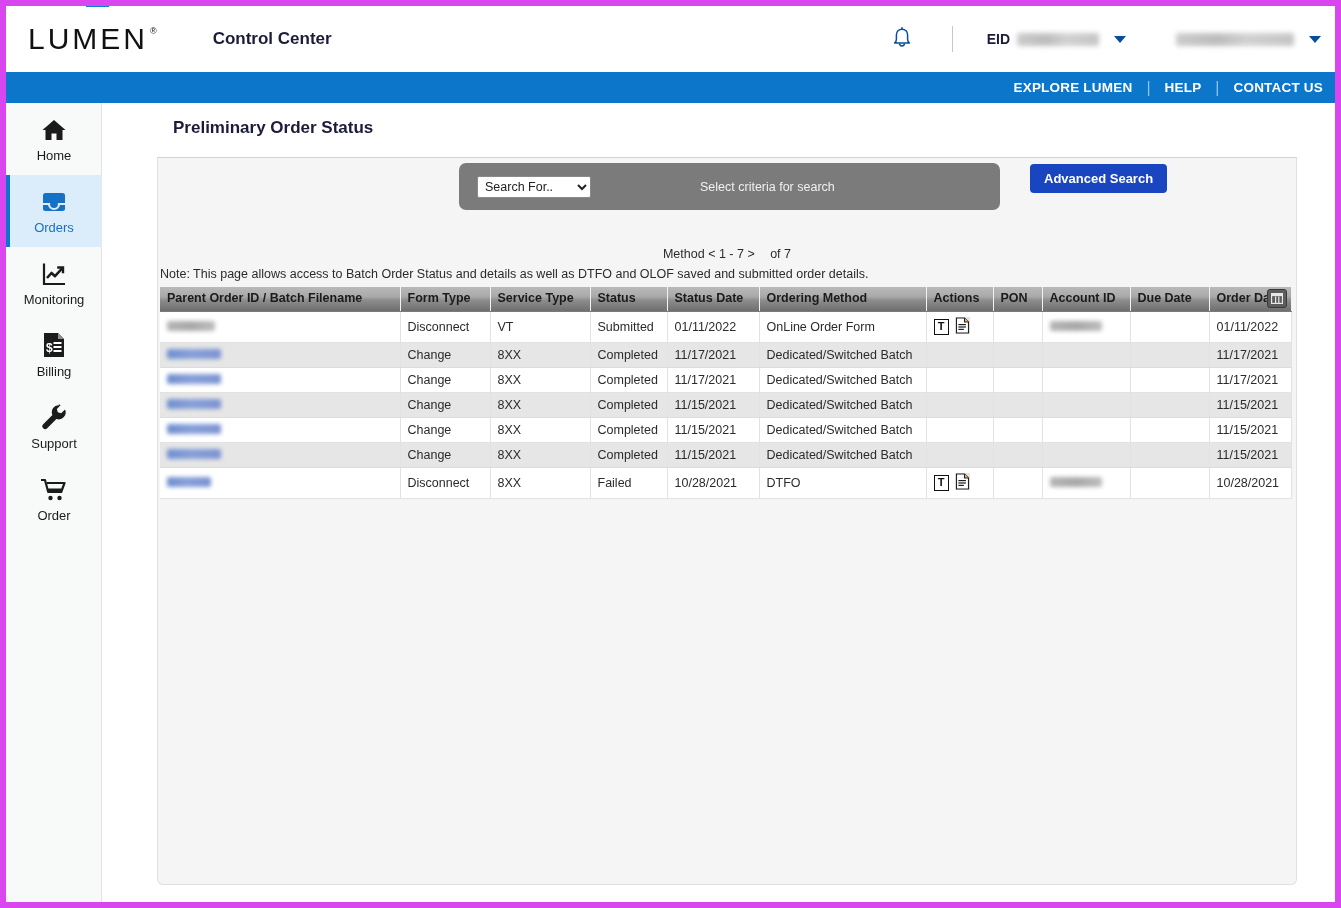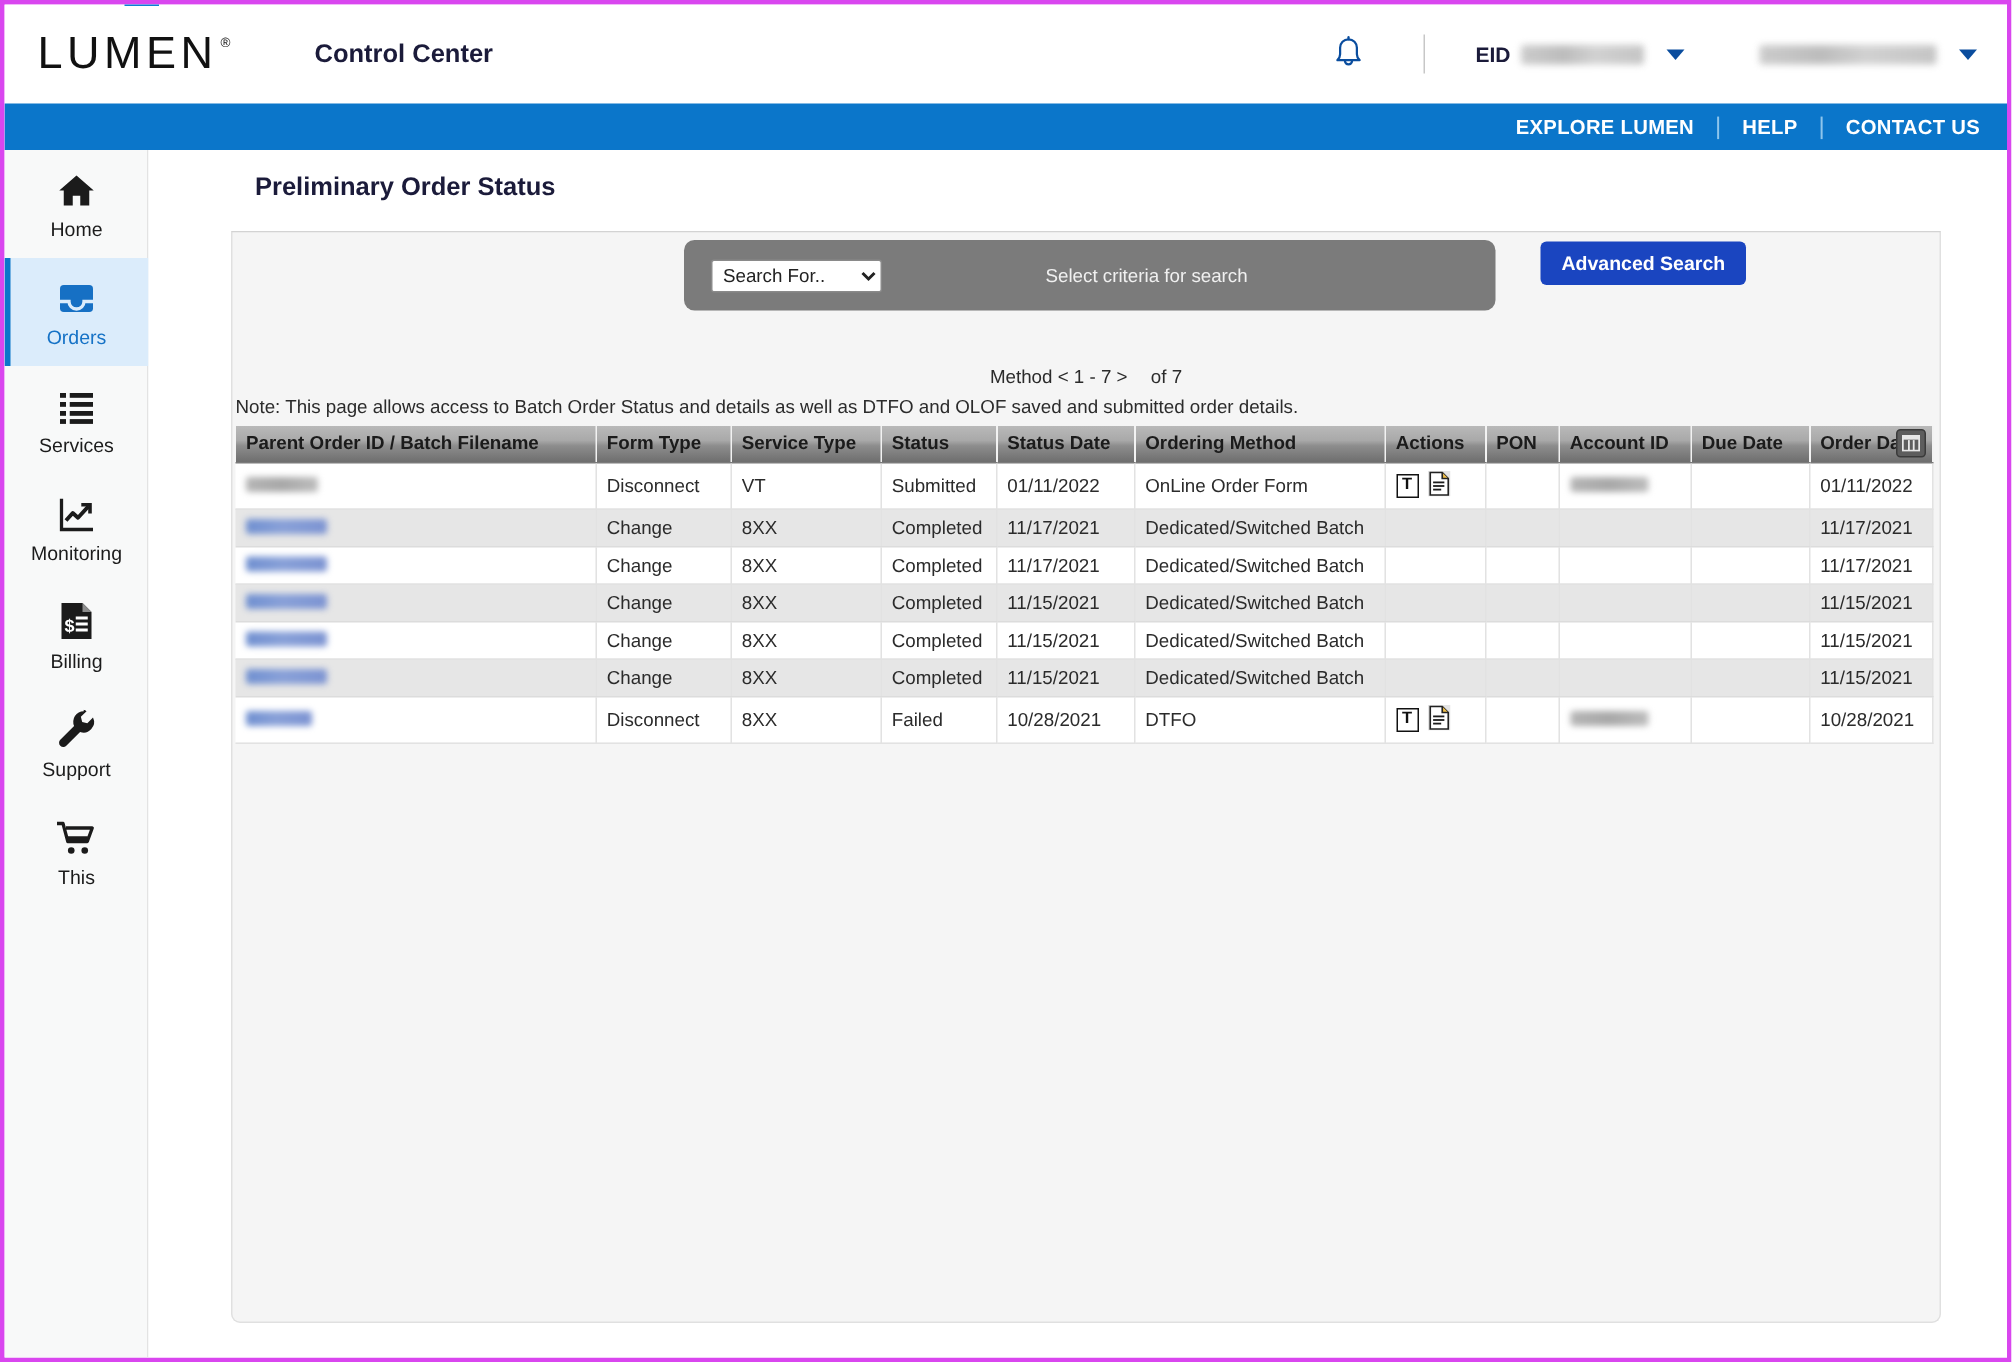--- a/index.html
+++ b/index.html
@@ -7,21 +7,21 @@
   html, body {
     margin: 0; padding: 0;
     width: 1341px; height: 908px;
     background: #ffffff;
     font-family: "Liberation Sans", sans-serif;
     -webkit-font-smoothing: antialiased;
   }
   #page {
     position: relative;
     width: 1341px; height: 908px;
-    border: 3px solid #d946ef;
+    border: 6px solid #d946ef;
     overflow: hidden;
     background: #fff;
   }
 
   
   .topbar {
     position: absolute; left: 0; top: 0;
     width: 1339px; height: 66px;
     background: #ffffff;
     display: flex; align-items: center;
@@ -276,37 +276,20 @@
     <div class="nav-item active">
       <span class="nav-icon">
         <svg width="26" height="24" viewBox="0 0 26 24">
             <rect x="2" y="3" width="22" height="18" rx="2.5" fill="#1670c4"></rect>
             <path d="M2 14h6a5 5 0 0 0 10 0h6" stroke="#dbecfb" stroke-width="2.2" fill="none"></path>
           </svg>
       </span>
       <span class="nav-label">Orders</span>
     </div>
 
-    <div class="nav-item">
-      <span class="nav-icon">
-        <svg width="26" height="22" viewBox="0 0 26 22">
-          <g fill="#1b1b1b">
-            <rect x="2" y="1" width="4" height="3.2"></rect>
-              <rect x="8.5" y="1" width="15.5" height="3.2"></rect>
-            <rect x="2" y="7" width="4" height="3.2"></rect>
-              <rect x="8.5" y="7" width="15.5" height="3.2"></rect>
-            <rect x="2" y="13" width="4" height="3.2"></rect>
-              <rect x="8.5" y="13" width="15.5" height="3.2"></rect>
-            <rect x="2" y="18.4" width="4" height="3.2"></rect>
-              <rect x="8.5" y="18.4" width="15.5" height="3.2"></rect>
-          </g>
-        </svg>
-      </span>
-      <span class="nav-label">Services</span>
-    </div>
 
     <div class="nav-item">
       <span class="nav-icon">
         <svg width="26" height="24" viewBox="0 0 26 24" fill="none">
           <path d="M3 1.5v20.5h21" stroke="#1b1b1b" stroke-width="2.2"></path>
           <path d="M6 16l4.5-5 3.5 3.2L21 6.5" stroke="#1b1b1b" stroke-width="2.6" stroke-linejoin="round"></path>
           <path d="M16.2 5.5H22v5.8" stroke="#1b1b1b" stroke-width="2.4" fill="none"></path>
         </svg>
       </span>
       <span class="nav-label">Monitoring</span>
@@ -339,21 +322,21 @@
 
     <div class="nav-item">
       <span class="nav-icon">
         <svg width="28" height="24" viewBox="0 0 28 24">
           <path d="M1 2h4l3.2 12h13l3.3-9H7" stroke="#1b1b1b" stroke-width="2.2" fill="none" stroke-linejoin="round"></path>
           <rect x="8" y="10.5" width="13.5" height="4.5" fill="#1b1b1b"></rect>
           <circle cx="10.5" cy="20" r="2.2" fill="#1b1b1b"></circle>
             <circle cx="19.5" cy="20" r="2.2" fill="#1b1b1b"></circle>
         </svg>
       </span>
-      <span class="nav-label">This</span>
+      <span class="nav-label">Order</span>
     </div>
   </div>
 
   <div class="main">
     <div class="page-title">Preliminary Order Status</div>
 
     <div class="panel">
 
       <div class="searchrow">
         <div class="search-pill">

